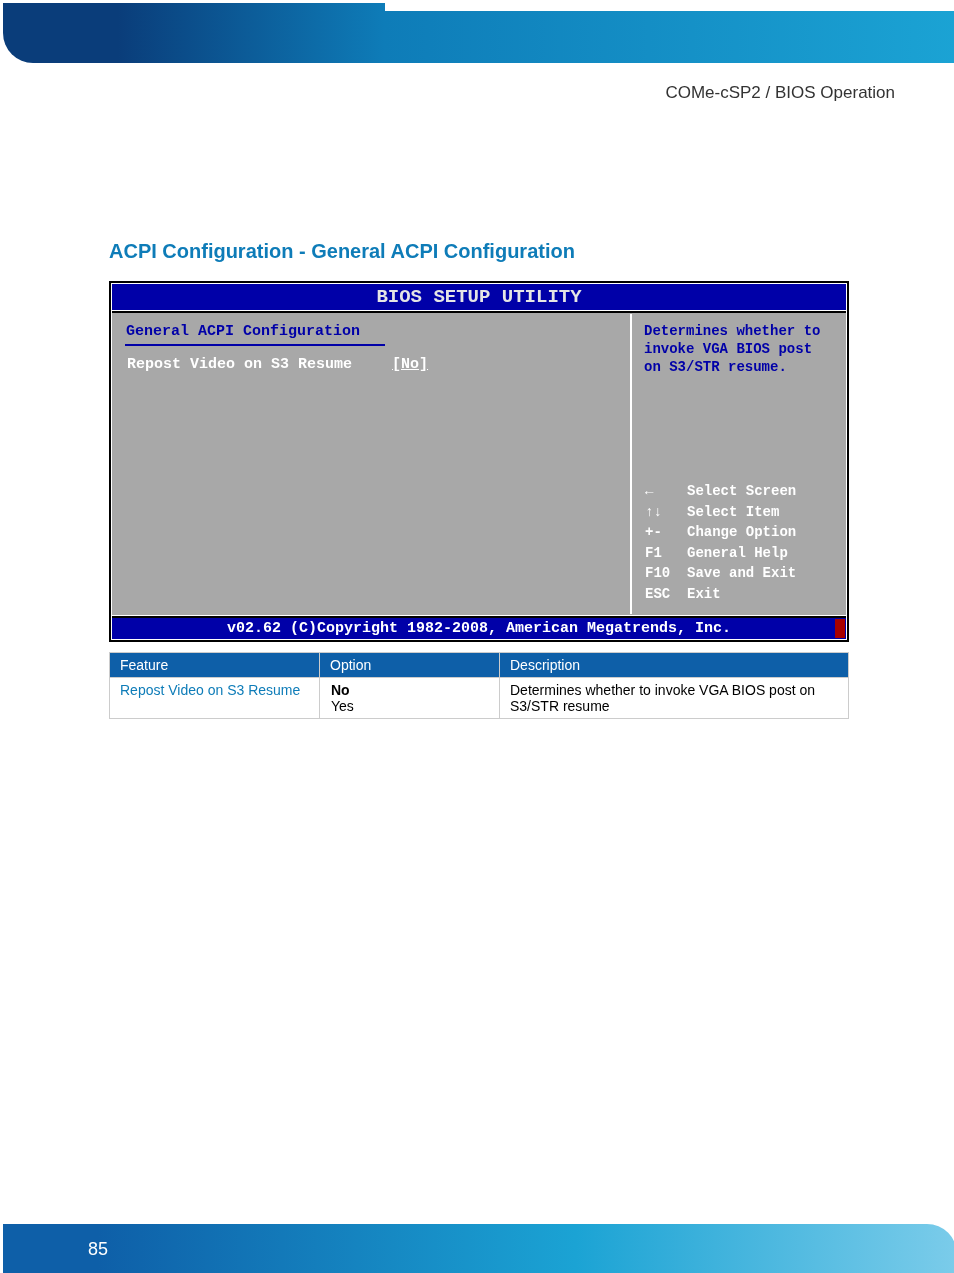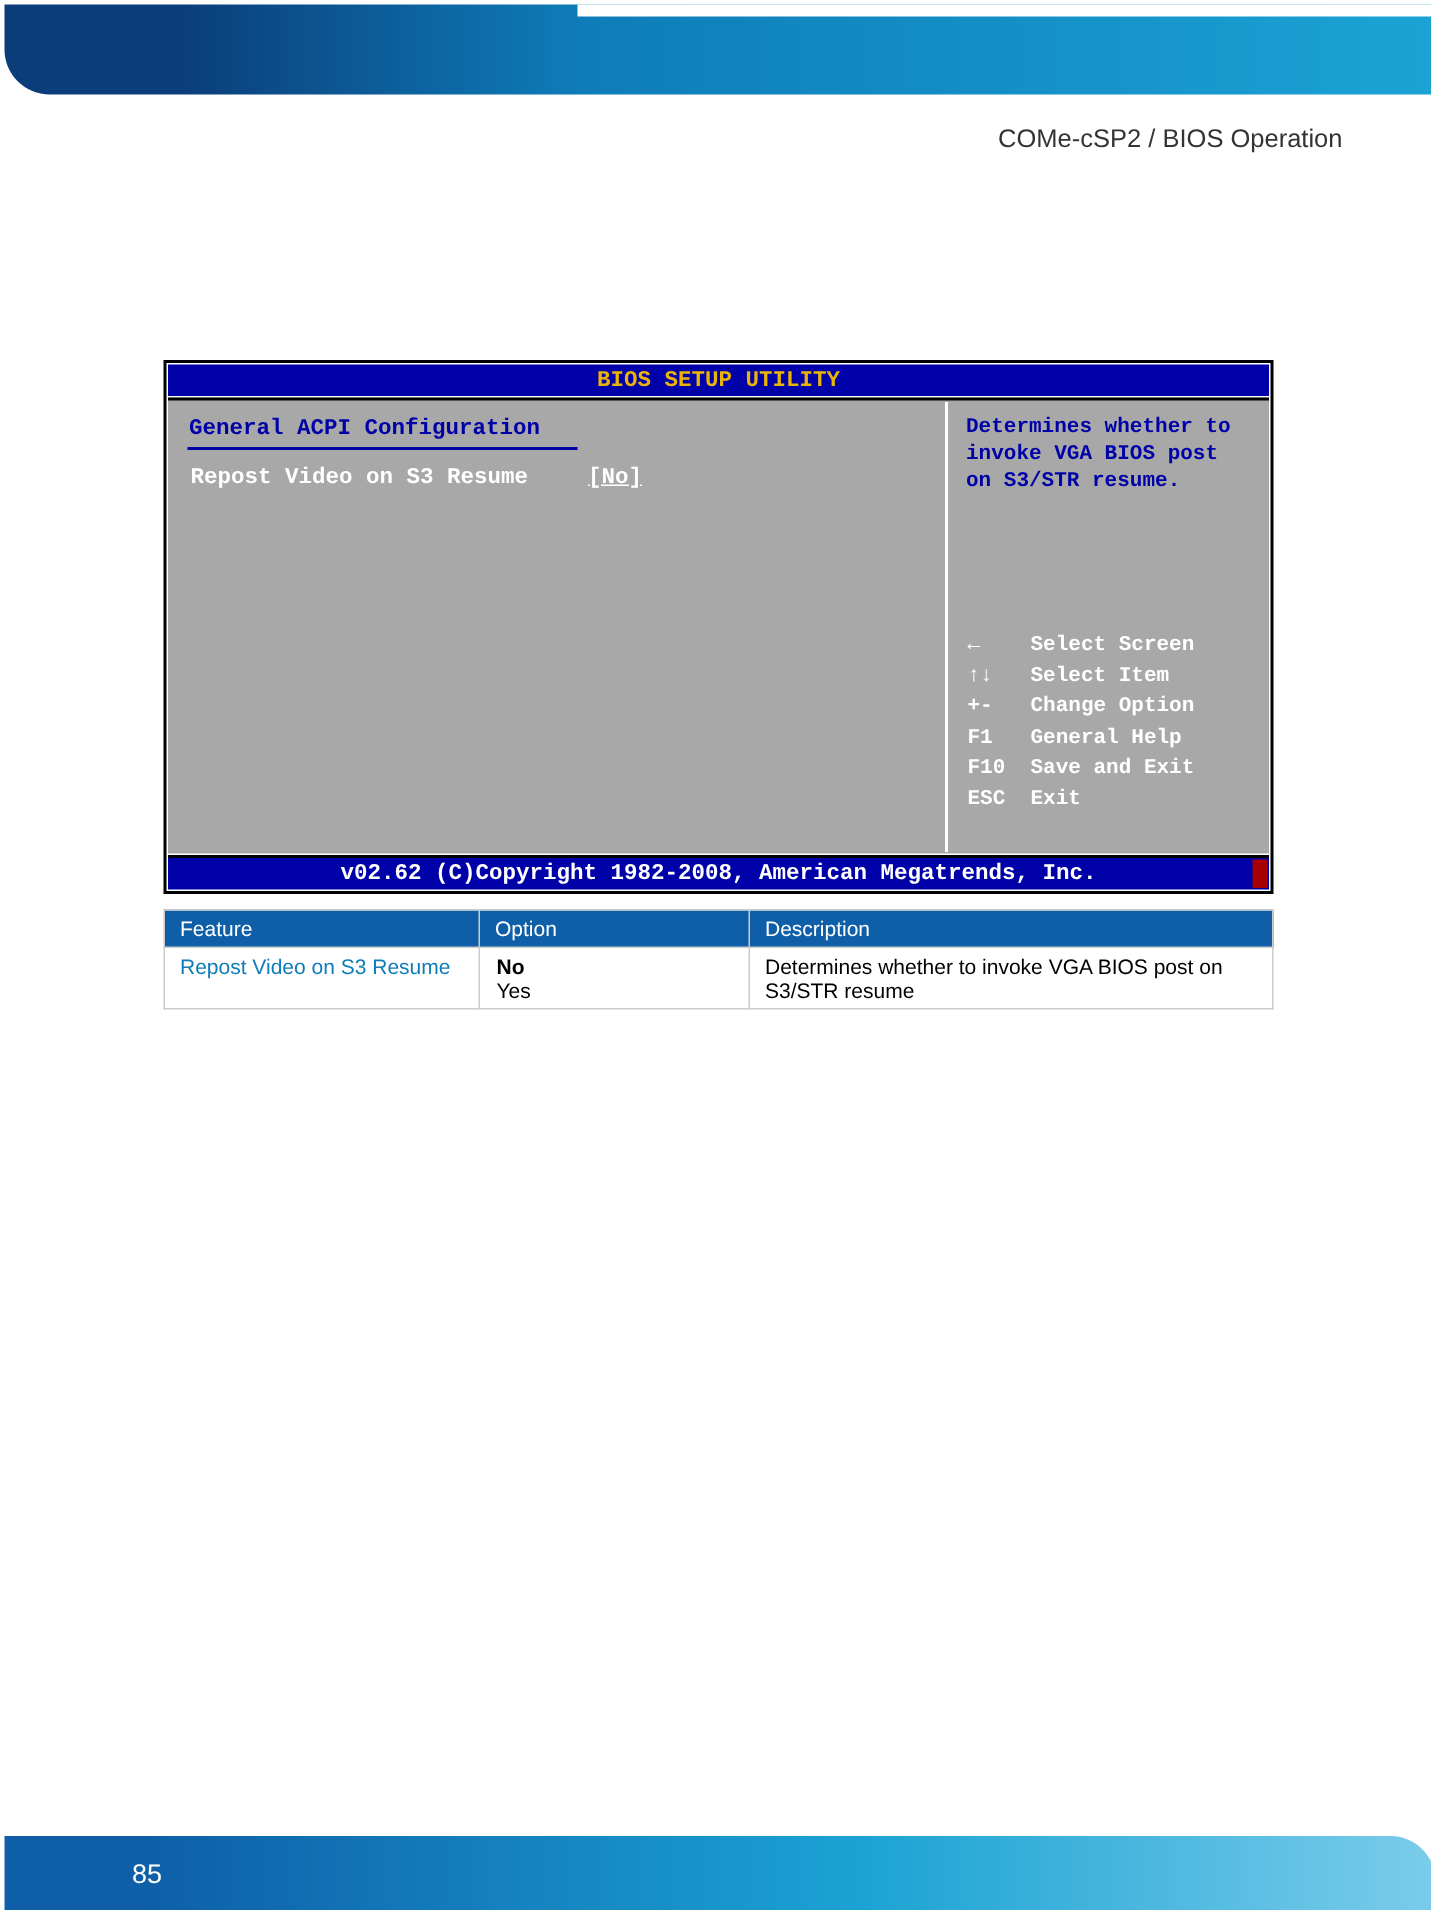--- a/index.html
+++ b/index.html
@@ -43,24 +43,24 @@
     margin-bottom: 18px;
   }
   .bios-box {
     width: 740px;
     border: 2px solid #000;
     font-family: "Courier New", monospace;
     margin-bottom: 10px;
   }
   .bios-title-bar {
     background: #0000a8;
-    color: #eab308;
+    color: #e5e5e5;
     text-align: center;
     font-weight: bold;
-    font-size: 15px;
+    font-size: 19px;
     padding: 2px 16px;
   }
   .bios-tab-row {
     background: #0000a8;
     padding: 0 0 2px 90px;
   }
   .bios-tab {
     background: #a8a8a8;
     color: #0000a8;
     font-weight: bold;
@@ -104,21 +104,21 @@
     border-left: 2px solid #ffffff;
     padding: 8px 10px;
     color: #0000a8;
     font-weight: bold;
     font-size: 14px;
     position: relative;
   }
   .help-text { line-height: 1.2; }
   .nav-keys {
     position: absolute;
-    bottom: 23px;
+    bottom: 8px;
     left: 10px;
     color: #ffffff;
     font-weight: bold;
     font-size: 14px;
     line-height: 1.25;
   }
   .nav-keys .key { display: inline-block; width: 40px; }
   .bios-footer {
     background: #0000a8;
     color: #ffffff;
@@ -175,20 +175,21 @@
     font-size: 18px;
   }
 </style>
 </head>
 <body>
 
 <div class="top-banner"></div>
 <div class="header-text">COMe-cSP2 / BIOS Operation</div>
 
 <div class="content">
+  <div class="section-title">ACPI Configuration - General ACPI Configuration</div>
 
   <div class="bios-box">
     <div class="bios-title-bar">BIOS SETUP UTILITY</div>
     <div class="bios-main">
       <div class="bios-left">
         <div class="heading">General ACPI Configuration</div>
         <div class="heading-underline"></div>
         <div class="row">
           <span>Repost Video on S3 Resume</span>
           <span class="opt">[No]</span>

